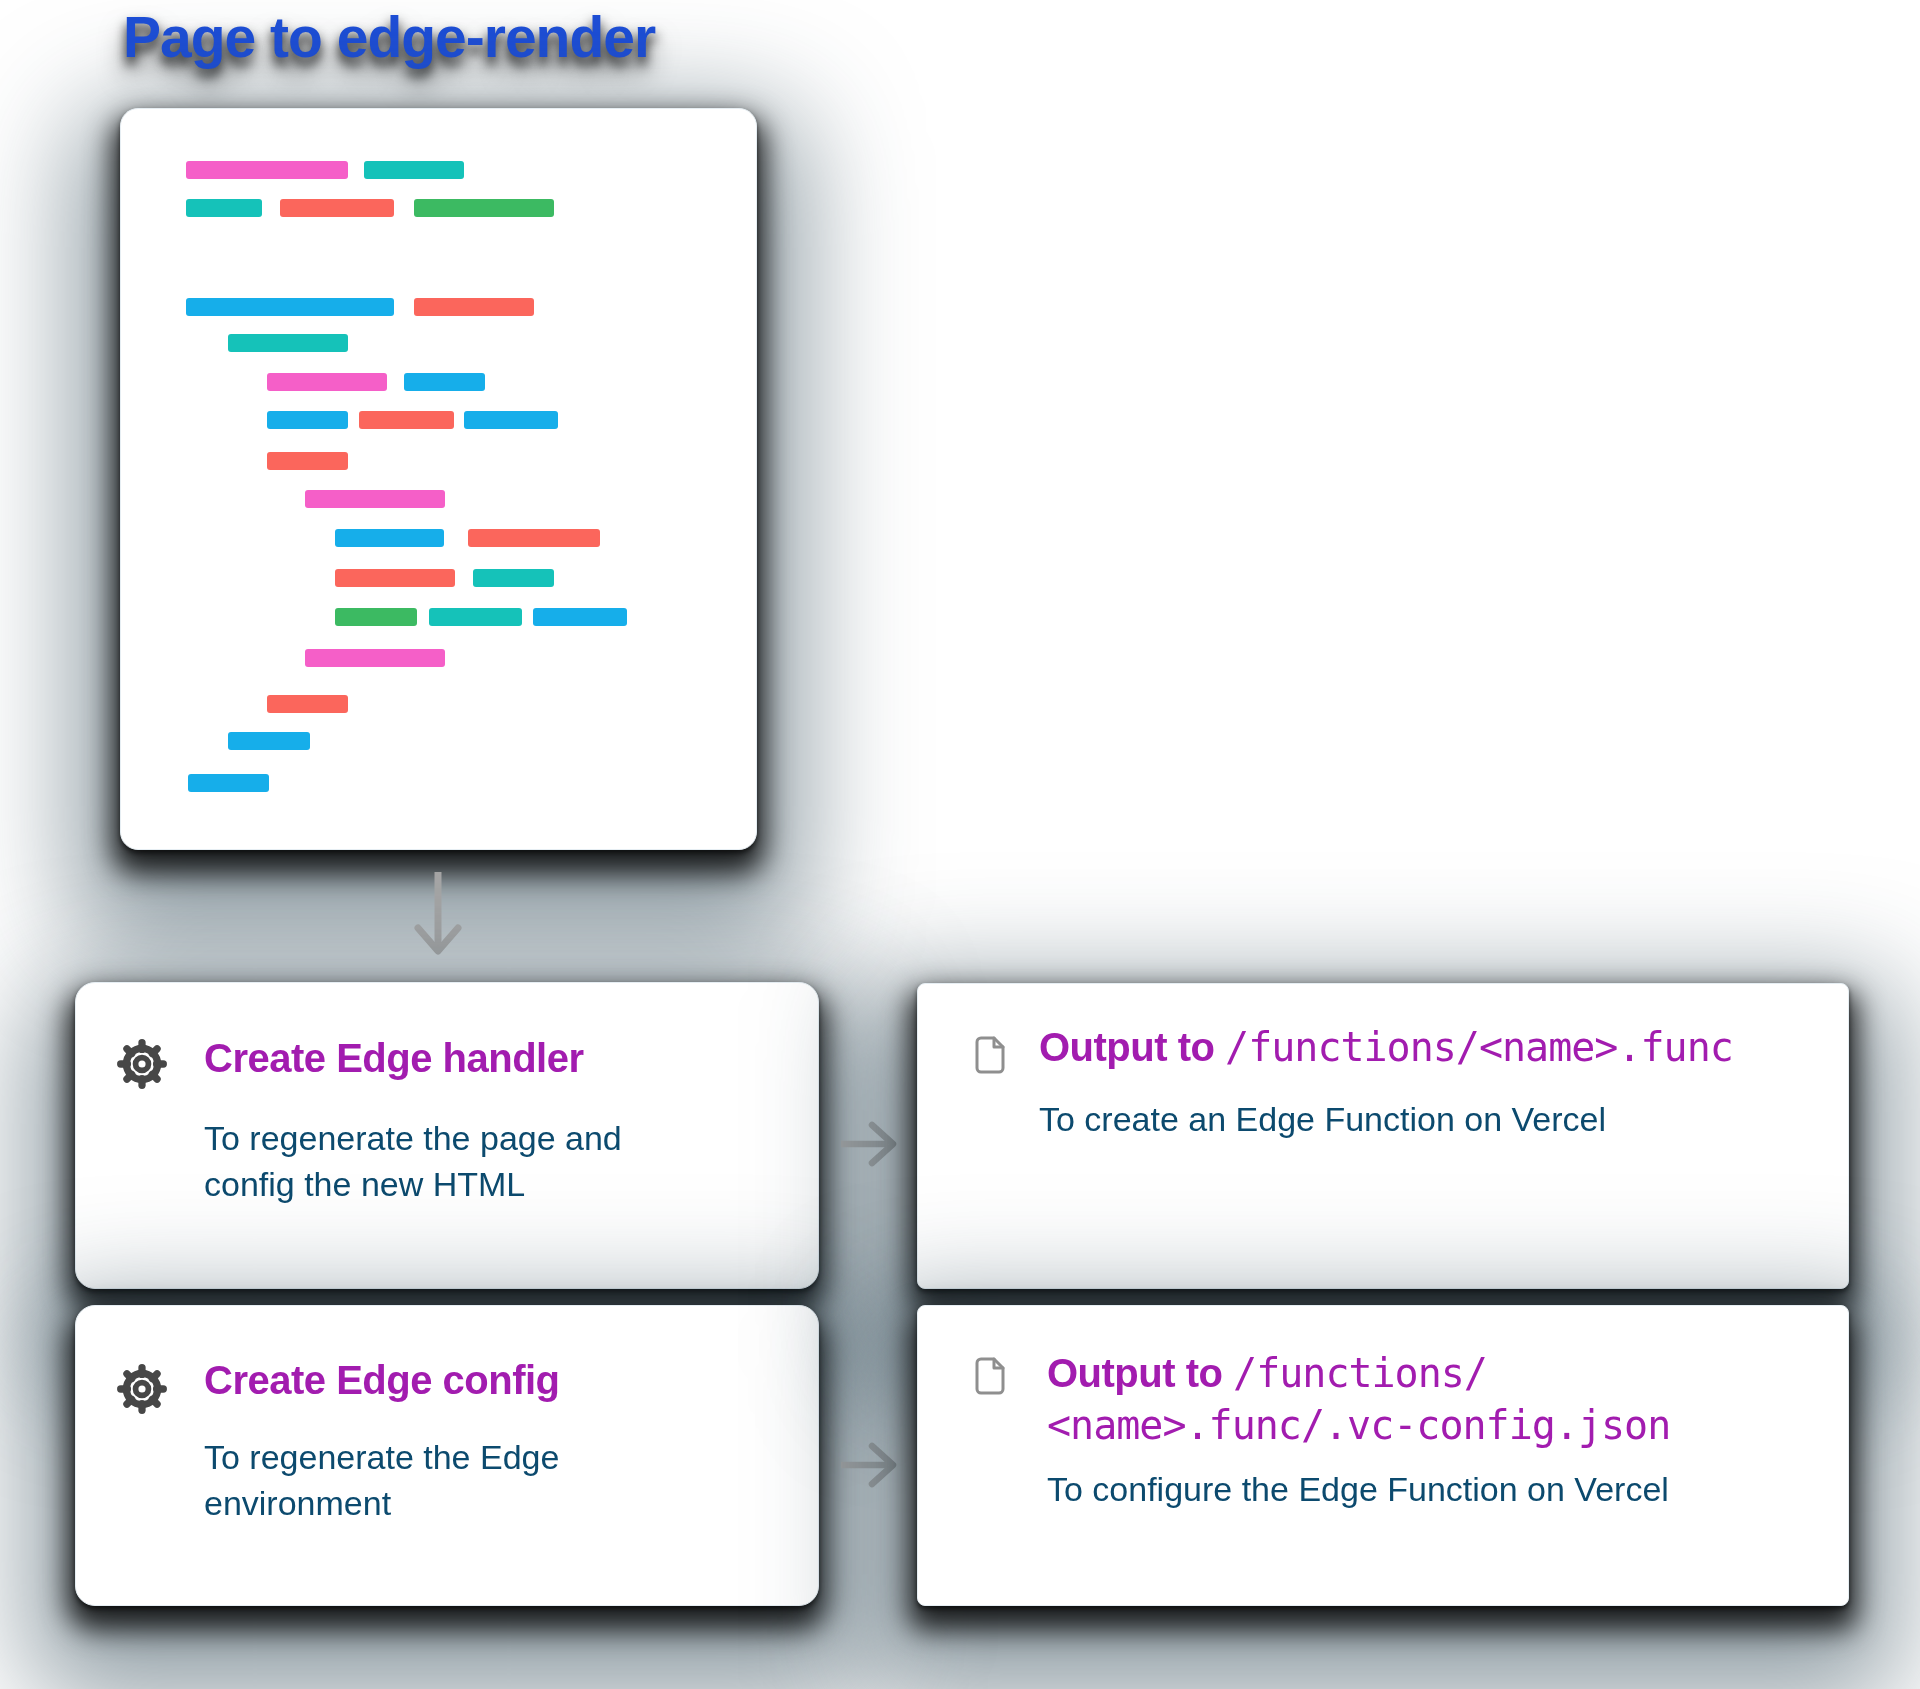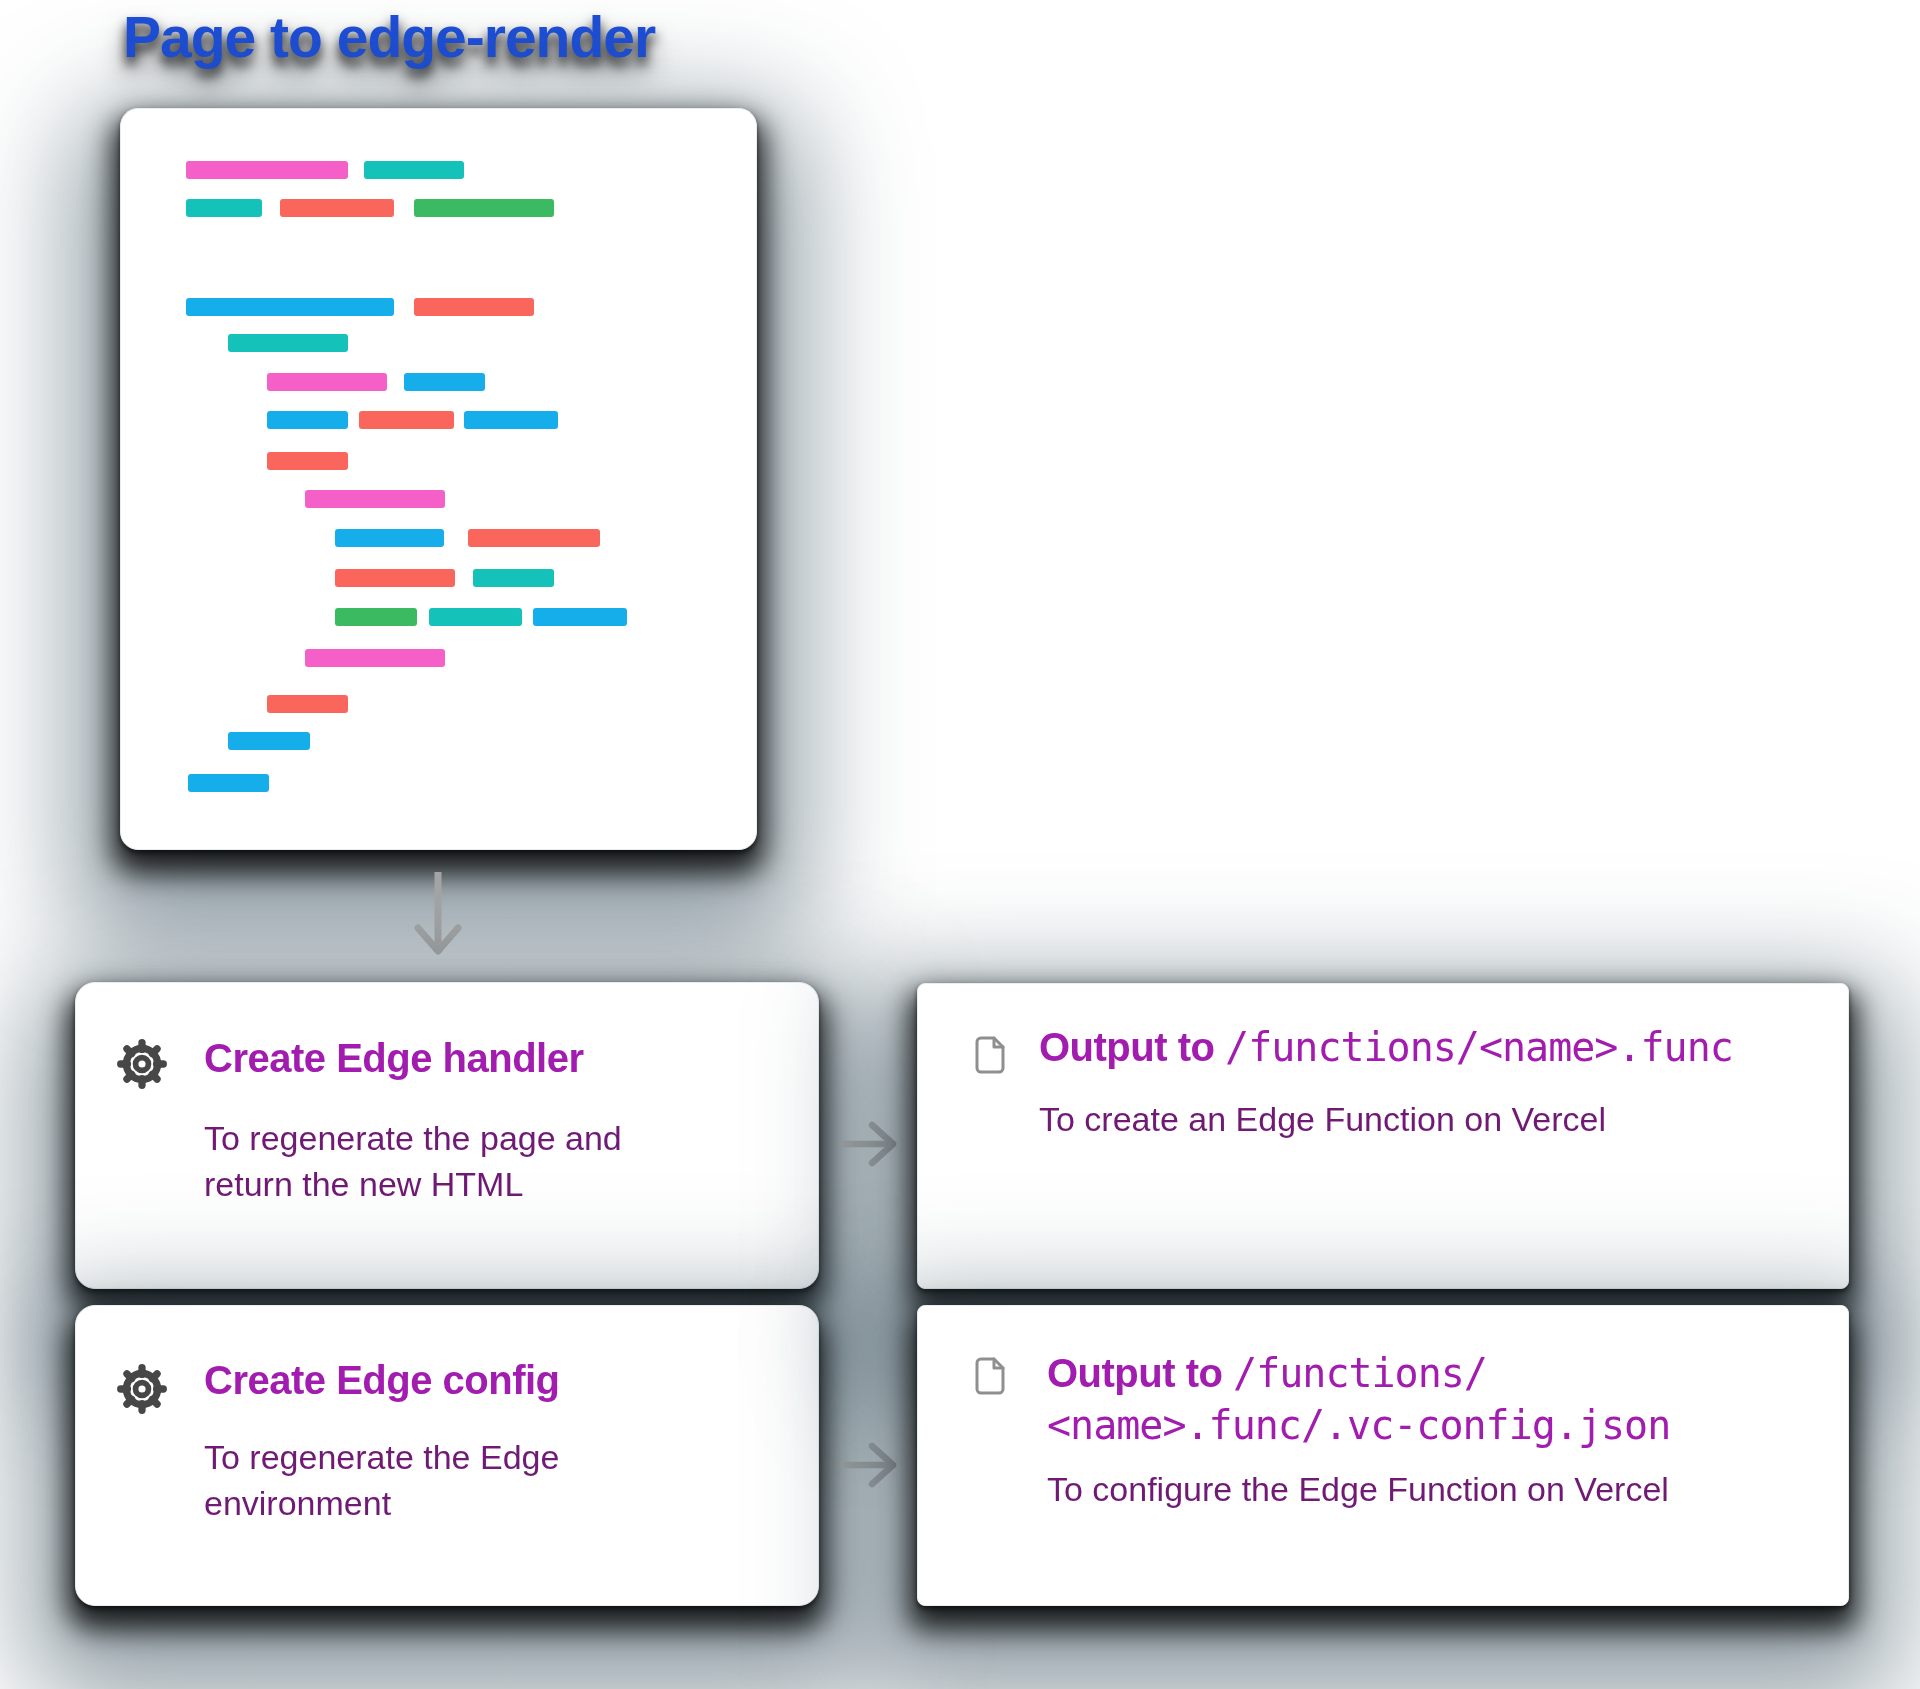--- a/index.html
+++ b/index.html
@@ -38,21 +38,21 @@
   .file-wrap{left:55px;top:51px;width:34px;height:40px;}
   .box-title{
     font-size:40px;font-weight:700;color:#a21caf;letter-spacing:-.5px;
     line-height:40px;white-space:nowrap;
   }
   .box-title .code{
     font-family:"DejaVu Sans Mono", monospace;
     font-weight:500;letter-spacing:-1px;
   }
   .box-desc{
-    font-size:34px;font-weight:400;color:#701a75;line-height:46px;
+    font-size:34px;font-weight:400;color:#0c4a6e;line-height:46px;
   }
   .t-handler{left:128px;top:55px;}
   .d-handler{left:128px;top:132px;}
   .t-config{left:128px;top:54px;}
   .d-config{left:128px;top:128px;}
   .t-outfunc{left:121px;top:43px;}
   .d-outfunc{left:121px;top:112px;}
   .t-outconfig{left:129px;top:41px;line-height:52px;}
   .d-outconfig{left:129px;top:160px;}
   
@@ -117,21 +117,21 @@
         <line x1="25" y1="11" x2="25" y2="4.5"></line>
           <line x1="34.9" y1="15.1" x2="39.5" y2="10.5"></line>
       </g>
       <circle cx="25" cy="25" r="15" stroke-width="7"></circle>
       <circle cx="25" cy="25" r="6.2" stroke-width="5.5" fill="#ffffff"></circle>
     </svg>
   </div>
   <div class="abs box-title t-handler">Create Edge handler</div>
   <div class="abs box-desc d-handler">
     <div>To regenerate the page and</div>
-    <div>return the new HTML</div>
+    <div>config the new HTML</div>
   </div>
 </div>
 
 <div class="abs panel box box-config">
   <div class="abs gear-wrap" style="top:57px">
     <svg width="52" height="52" viewBox="0 0 50 50" fill="none" stroke="#474747">
       <g stroke-width="7" stroke-linecap="round">
         <line x1="39" y1="25" x2="45.5" y2="25"></line>
           <line x1="34.9" y1="34.9" x2="39.5" y2="39.5"></line>
         <line x1="25" y1="39" x2="25" y2="45.5"></line>

